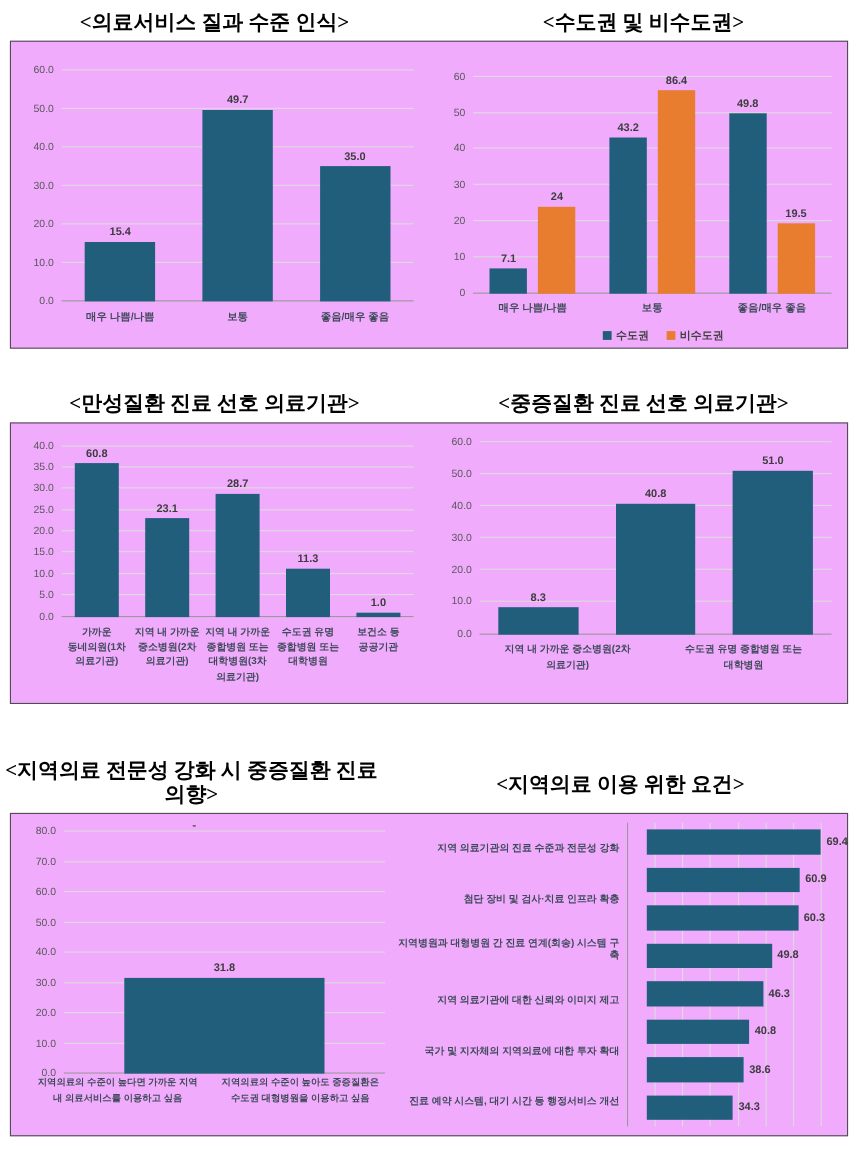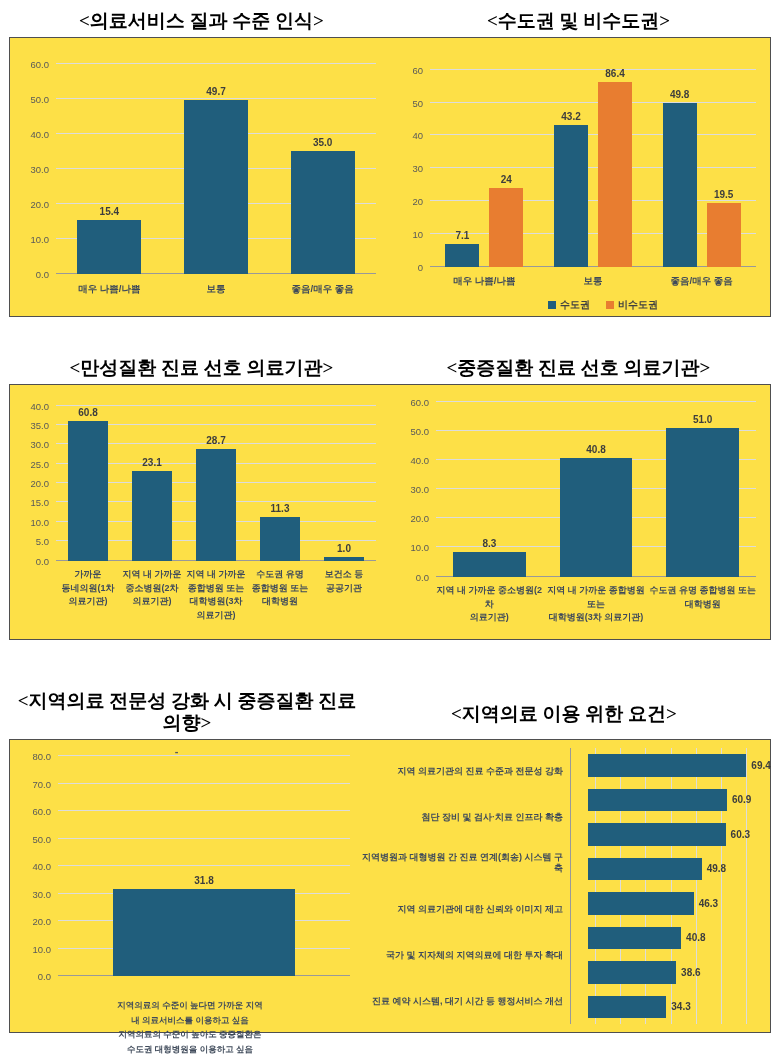--- a/index.html
+++ b/index.html
@@ -1,20 +1,20 @@
 <!DOCTYPE html>
 <html><head>
 <meta charset="utf-8">
 <style>
   html,body{margin:0;padding:0;background:#fff;}
   .page{width:780px;height:1059px;background:#fff;font-family:"Liberation Sans",sans-serif;overflow:hidden;}
-  .trow{display:flex;margin:0 13px;}
+  .trow{display:flex;margin:0 0;}
   .trow .tcell{flex:1;text-align:center;}
   .ct{font-family:"Liberation Serif",serif;font-weight:bold;font-size:19px;color:#000;line-height:1.2;}
-  .panel{margin:0 9px;border:1px solid #4f4f4f;display:flex;background:#fde047;box-sizing:border-box;justify-content:space-between;}
+  .panel{margin:0 9px;border:1px solid #4f4f4f;display:flex;background:#f0abfc;box-sizing:border-box;justify-content:space-between;}
   .half{width:50%;box-sizing:border-box;}
   
   .vchart{position:relative;}
   .plot{position:relative;margin-left:46px;margin-right:14px;}
   .gl{position:absolute;left:0;right:0;height:1px;background:#dcdcdc;}
   .gl.axis{background:#999;}
   .ytick{position:absolute;right:calc(100% + 7px);transform:translateY(50%);font-size:9.5px;color:#595959;white-space:nowrap;}
   .barsrow{position:absolute;left:0;right:0;top:0;bottom:0;display:flex;}
   .slot{flex:1;display:flex;justify-content:center;align-items:flex-end;gap:10px;min-width:0;}
   .bwrap{position:relative;height:100%;display:flex;align-items:flex-end;justify-content:center;}
@@ -24,21 +24,21 @@
   .cat{flex:1;text-align:center;white-space:pre-line;font-weight:bold;color:#3f4a5a;line-height:1.55;}
   .legend{display:flex;justify-content:center;align-items:center;gap:16px;margin-left:46px;}
   .litem{display:flex;align-items:center;gap:4px;font-size:10px;font-weight:bold;color:#404040;}
   .sw{width:8px;height:8px;}
   .stray{position:absolute;top:-11px;left:40%;font-size:11px;font-weight:bold;color:#595959;}
   
   .chart-a{padding-top:26px;}  .chart-a .plot{height:210px;} .chart-a .bwrap{width:60%;} .chart-a .cats{margin-top:8px;} .chart-a .cat{font-size:9.5px;}
   .chart-b{padding-top:32px;}  .chart-b .plot{height:197px;margin-left:40px;} .chart-b .bwrap{width:34px;} .chart-b .cats{margin-top:7px;margin-left:40px;} .chart-b .cat{font-size:9.5px;} .chart-b .legend{margin-top:9px;}
   .chart-c{padding-top:21px;}  .chart-c .plot{height:155px;} .chart-c .bwrap{width:63%;} .chart-c .cats{margin-top:7px;} .chart-c .cat{font-size:9px;}
   .chart-d{padding-top:17px;}  .chart-d .plot{height:175px;} .chart-d .bwrap{width:68%;} .chart-d .cats{margin-top:7px;} .chart-d .cat{font-size:9px;}
-  .chart-e{width:348px;padding-top:16px;} .chart-e .plot{height:220px;margin-left:48px;margin-right:8px;} .chart-e .bwrap{width:62%;} .chart-e .cats{margin-top:22px;margin-left:14px;margin-right:2px;flex-direction:column;} .chart-e .cat{font-size:8.5px;line-height:1.7;}
+  .chart-e{width:348px;padding-top:16px;} .chart-e .plot{height:220px;margin-left:48px;margin-right:8px;} .chart-e .bwrap{width:62%;} .chart-e .cats{margin-top:0;margin-left:14px;margin-right:2px;} .chart-e .cat{font-size:8.5px;line-height:1.7;}
   .chart-f{flex:1;padding:8px 4px 8px 0;}
   .hwrap{display:flex;height:100%;}
   .hlabels{width:212px;display:flex;flex-direction:column;}
   .hlabel{flex:1;display:flex;align-items:center;justify-content:flex-end;text-align:right;font-size:9px;font-weight:bold;color:#3f4a5a;padding-right:7px;line-height:1.2;}
   .htrack{flex:1;position:relative;}
   .vgl{position:absolute;top:0;bottom:0;width:1px;background:#dcdcdc;}
   .vgl.axis{background:#999;}
   .hrows{position:absolute;left:0;right:0;top:0;bottom:0;display:flex;flex-direction:column;padding-left:18px;}
   .hrow{flex:1;position:relative;display:flex;align-items:center;}
   .hbar{height:66%;}
@@ -291,22 +291,20 @@
               <div class="bwrap">
                 <span class="vlabel" style="bottom: calc(85% + 3px);">51.0</span>
                 <div class="bar" style="height: 85%; background: rgb(32, 94, 124);"></div>
               </div>
             </div>
           </div>
         </div>
         <div class="cats">
           <div class="cat">지역 내 가까운 중소병원(2차
 의료기관)</div>
-          <div class="cat">지역 내 가까운 종합병원 또는
-대학병원(3차 의료기관)</div>
           <div class="cat">수도권 유명 종합병원 또는
 대학병원</div>
         </div>
       </div>
   </div>
 
   <div class="gap3"></div>
 
   <div class="trow titles-bottom tpad">
     <div class="tcell tcell-l">

